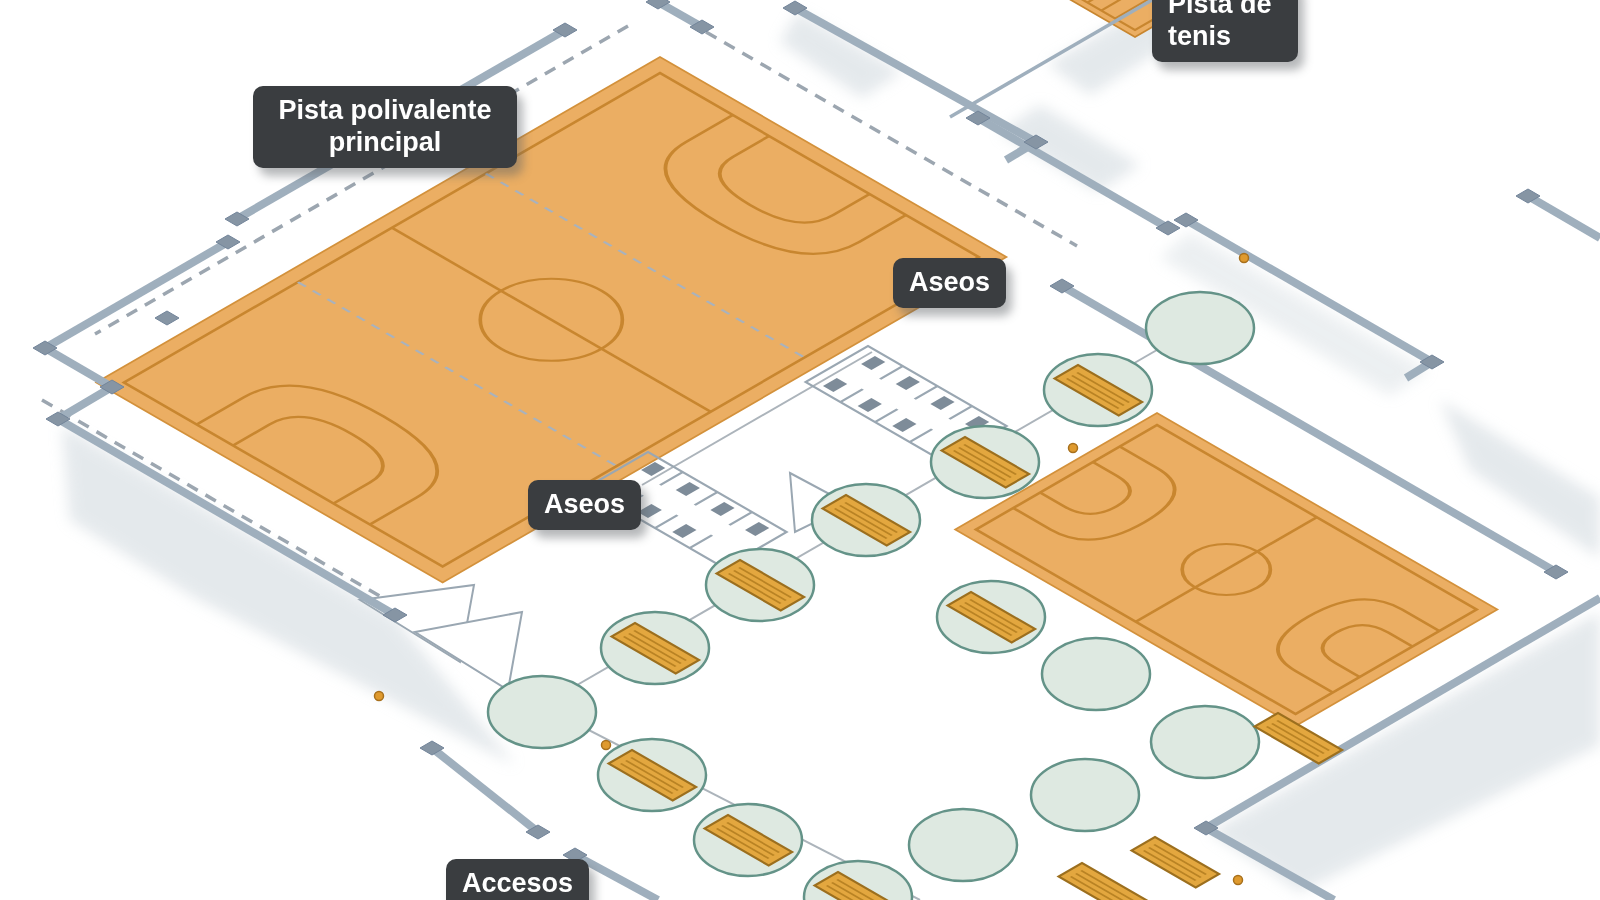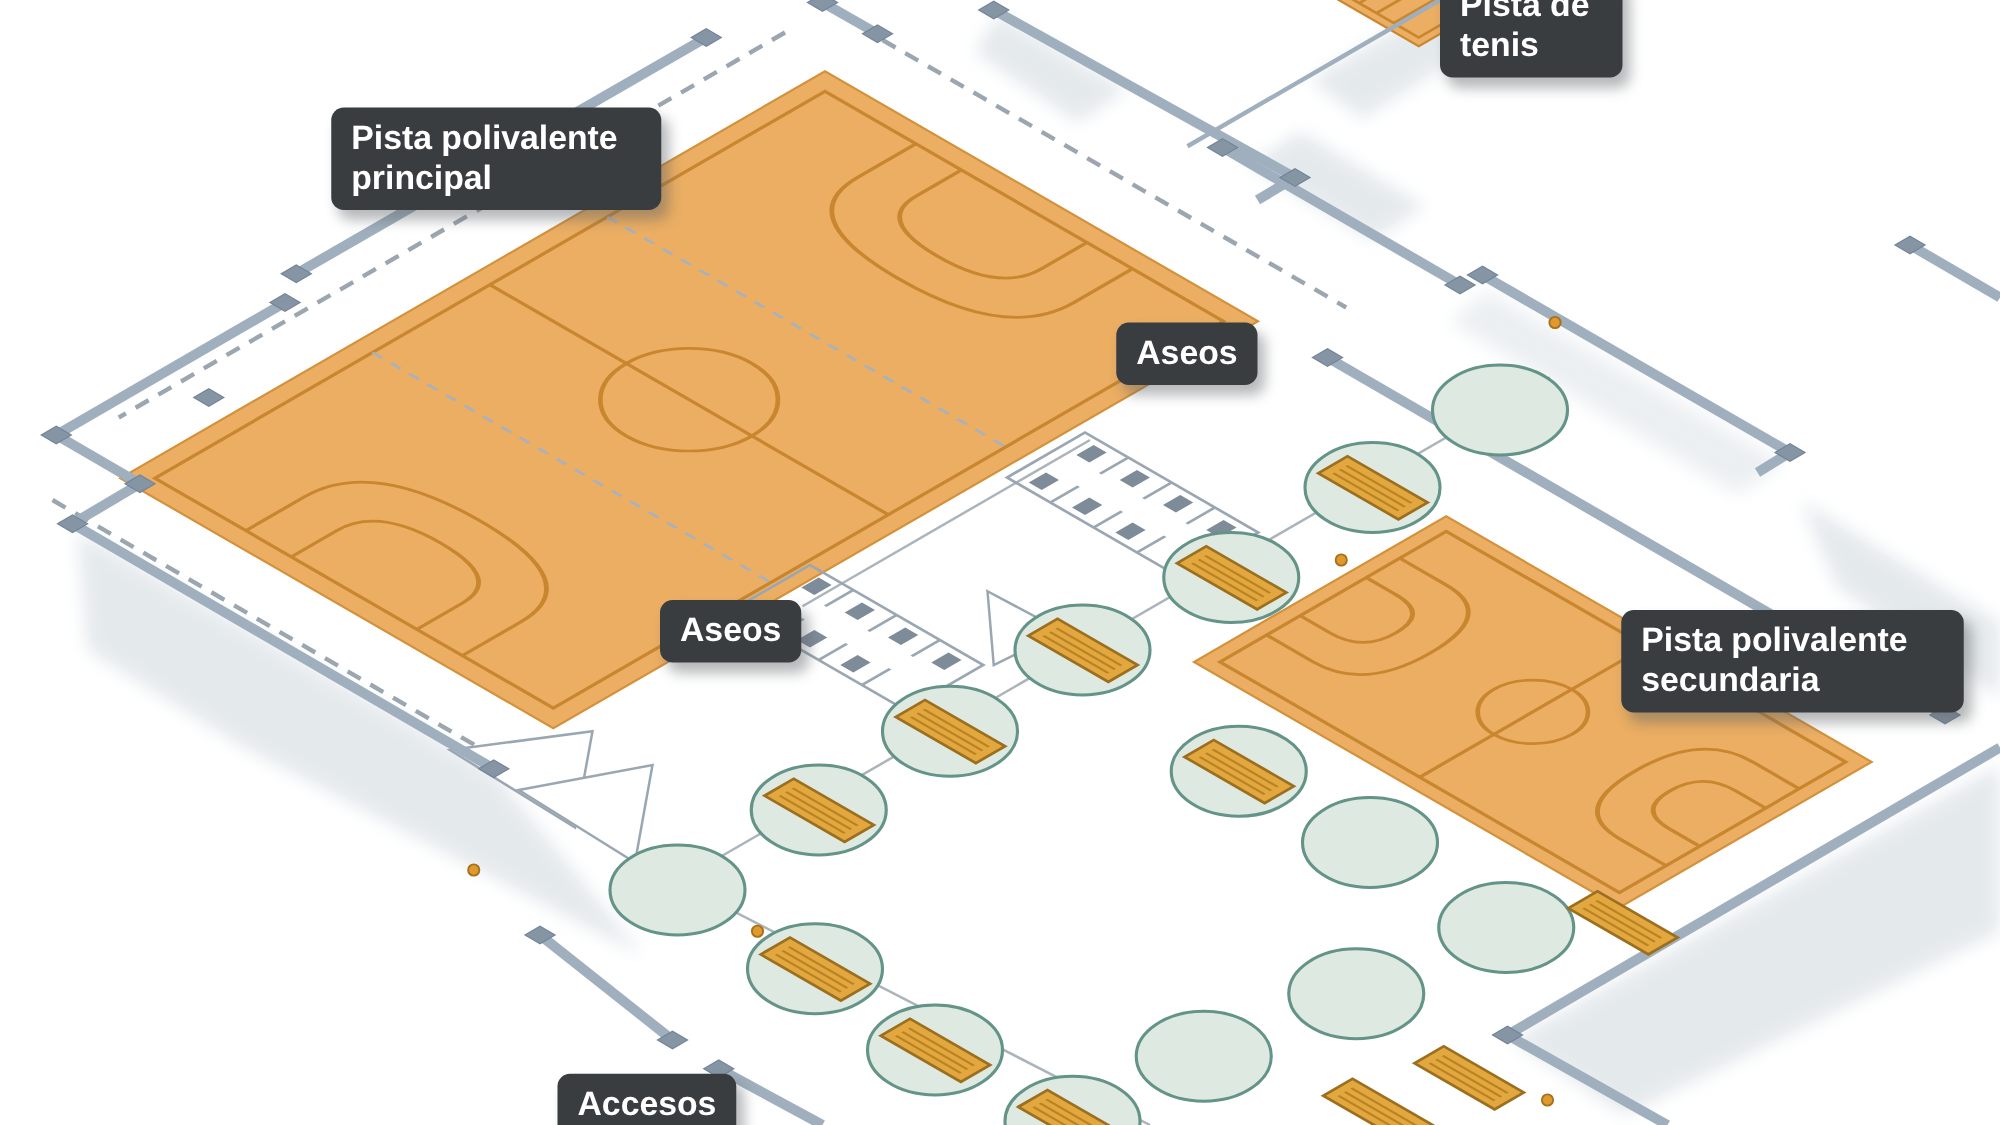--- a/index.html
+++ b/index.html
@@ -196,20 +196,19 @@
 
   <g fill="#DF9A2E" stroke="#A8701C" stroke-width="1.5">
     <circle cx="379" cy="696" r="4.5"></circle>
     <circle cx="606" cy="745" r="4.5"></circle>
     <circle cx="1073" cy="448" r="4.5"></circle>
     <circle cx="1244" cy="258" r="4.5"></circle>
     <circle cx="1238" cy="880" r="4.5"></circle>
   </g>
 </svg>
 
-<div class="tag" style="left:265px;top:86px;width:232px;">Pista polivalente principal</div>
+<div class="tag" style="left:253px;top:86px;width:232px;text-align:center;">Pista polivalente principal</div>
 <div class="tag" style="left:1152px;top:-20px;width:114px;">Pista de tenis</div>
 <div class="tag" style="left:893px;top:258px;">Aseos</div>
 <div class="tag" style="left:528px;top:480px;">Aseos</div>
-<div class="tag" style="left:1297px;top:488px;width:242px;">Pista polivalente secundaria</div>
 <div class="tag" style="left:446px;top:859px;">Accesos</div>
 
 </div>
 
 </body></html>

